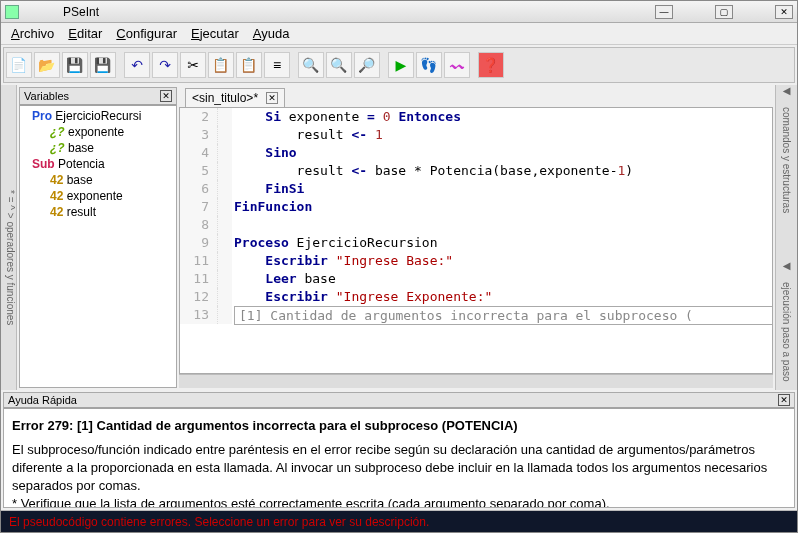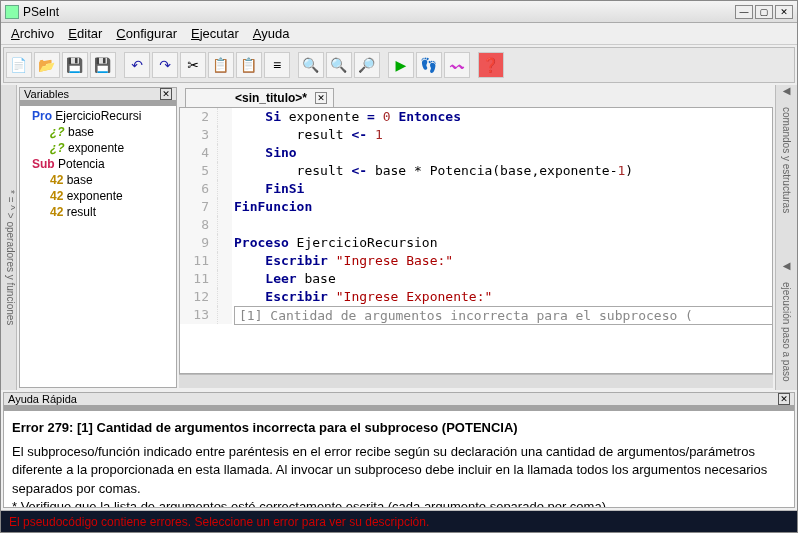--- a/index.html
+++ b/index.html
@@ -1,44 +1,44 @@
 <!DOCTYPE html>
 <html><head>
 <meta charset="utf-8">
 <style>
 * { margin:0; padding:0; box-sizing:border-box; }
 body { font-family: sans-serif; font-size:12px; width:798px; height:533px; background:#dcdcdc; overflow:hidden; }
 .window { width:798px; height:533px; border:1px solid #888; background:#efefef; display:flex; flex-direction:column; }
-.titlebar { height:22px; background:linear-gradient(#f4f4f4,#dedede); border-bottom:1px solid #aaa; display:flex; align-items:center; padding:0 4px; font-size:12px; }
+.titlebar { height:22px; background:linear-gradient(#f4f4f4,#dedede); border-bottom:1px solid #aaa; display:flex; align-items:center; padding:0 4px; font-size:12px;gap:40px; }
 .titlebar-icon { width:14px; height:14px; margin-right:4px; background:#8fa; border:1px solid #6a8; }
 .titlebar-spacer { flex:1; }
 .win-btn { width:18px; height:14px; border:1px solid #888; margin-left:2px; display:flex; align-items:center; justify-content:center; font-size:9px; background:#eee; }
 .menubar { height:22px; display:flex; align-items:center; padding:0 10px; font-size:13px; border-bottom:1px solid #ccc; }
 .menu-item { margin-right:14px; cursor:pointer; }
 .menu-item u { text-decoration:underline; }
 .toolbar { height:36px; border:1px solid #bbb; margin:2px; display:flex; align-items:center; padding:2px; gap:2px; background:#e8e8e8; }
 .tool-btn { width:26px; height:26px; border:1px solid #ccc; background:#f4f4f4; display:flex; align-items:center; justify-content:center; font-size:14px; }
 .tool-sep { width:4px; }
 .body-area { flex:1; display:flex; overflow:hidden; }
 .left-gutter { width:16px; background:#e0e0e0; border-right:1px solid #bbb; writing-mode:vertical-rl; font-size:10px; text-align:center; padding-top:40px; color:#666; }
 .var-panel { width:158px; border:1px solid #aaa; margin:2px 1px 2px 2px; background:#fff; display:flex; flex-direction:column; font-size:12px; }
-.panel-hdr { height:18px; background:#e4e4e4; border-bottom:6px solid #a3a3a3; display:flex; align-items:center; padding:0 4px; font-size:11px; }
+.panel-hdr { height:18px; background:#e4e4e4; border-bottom:2px solid #a3a3a3; display:flex; align-items:center; padding:0 4px; font-size:11px; }
 .panel-hdr .closebox { margin-left:auto; width:12px; height:12px; border:1px solid #555; text-align:center; line-height:10px; font-size:9px; }
 .var-list { padding:2px; }
 .var-row { padding:1px 2px 1px 10px; white-space:nowrap; }
 .var-row.indent { padding-left:28px; }
 .var-pre { font-weight:bold; }
 .var-pre.pro { color:#1d4ed8; }
 .var-pre.q { color:#6a0; font-style:italic; }
 .var-pre.sub { color:#c25; }
 .var-pre.num { color:#b80; }
 .editor-wrap { flex:1; display:flex; flex-direction:column; margin:2px 2px 2px 1px; }
 .tab-bar { height:20px; display:flex; align-items:flex-end; padding-left:6px; }
 .tab { background:#f4f4f4; border:1px solid #aaa; border-bottom:none; padding:2px 6px; font-size:12px; display:flex; align-items:center; }
-.tab b { font-weight:bold;margin-left:43px; }
+.tab b { font-weight:normal; }
 .tab .tab-x { margin-left:8px; width:12px; height:12px; border:1px solid #888; text-align:center; line-height:10px; font-size:9px; }
 .editor { flex:1; background:#fff; border:1px solid #aaa; font-family:monospace; font-size:13px; position:relative; overflow:hidden; }
 .code-row { display:flex; line-height:18px; }
 .ln { width:38px; text-align:right; color:#aaa; padding-right:8px; background:#f7f7f7; border-right:1px dotted #ddd; }
 .gut { width:14px; text-align:center; color:#c00; background:#f7f7f7; }
 .code { white-space:pre; padding-left:2px; }
 .kw { color:#00008b; font-weight:bold; }
 .num { color:#a52a2a; }
 .str { color:#a00; }
 .err-underline { text-decoration: wavy underline red; }
@@ -100,22 +100,22 @@
   <div class="body-area">
     <div class="left-gutter">* = ^ &gt; operadores y funciones</div>
 
     <div class="var-panel">
       <div class="panel-hdr">
         <span>Variables</span>
         <div class="closebox">✕</div>
       </div>
       <div class="var-list" id="varlist">
           <div class="var-row"><span class="var-pre pro">Pro</span> EjercicioRecursi</div>
+          <div class="var-row indent"><span class="var-pre q">¿?</span> exponente</div>
           <div class="var-row indent"><span class="var-pre q">¿?</span> base</div>
-          <div class="var-row indent"><span class="var-pre q">¿?</span> exponente</div>
           <div class="var-row"><span class="var-pre sub">Sub</span> Potencia</div>
           <div class="var-row indent"><span class="var-pre num">42</span> base</div>
           <div class="var-row indent"><span class="var-pre num">42</span> exponente</div>
           <div class="var-row indent"><span class="var-pre num">42</span> result</div>
         </div>
     </div>
 
     <div class="editor-wrap">
       <div class="tab-bar">
         <div class="tab">

